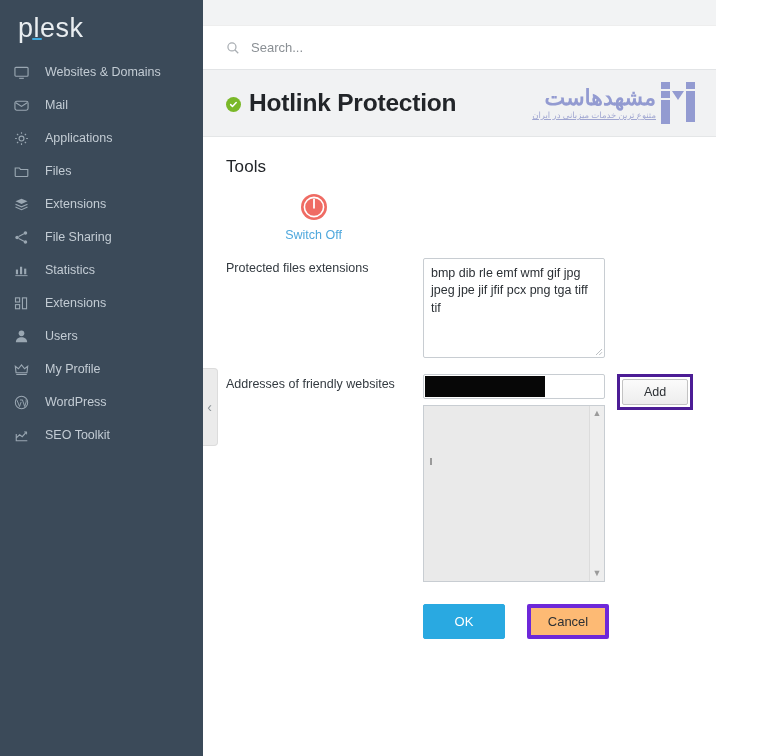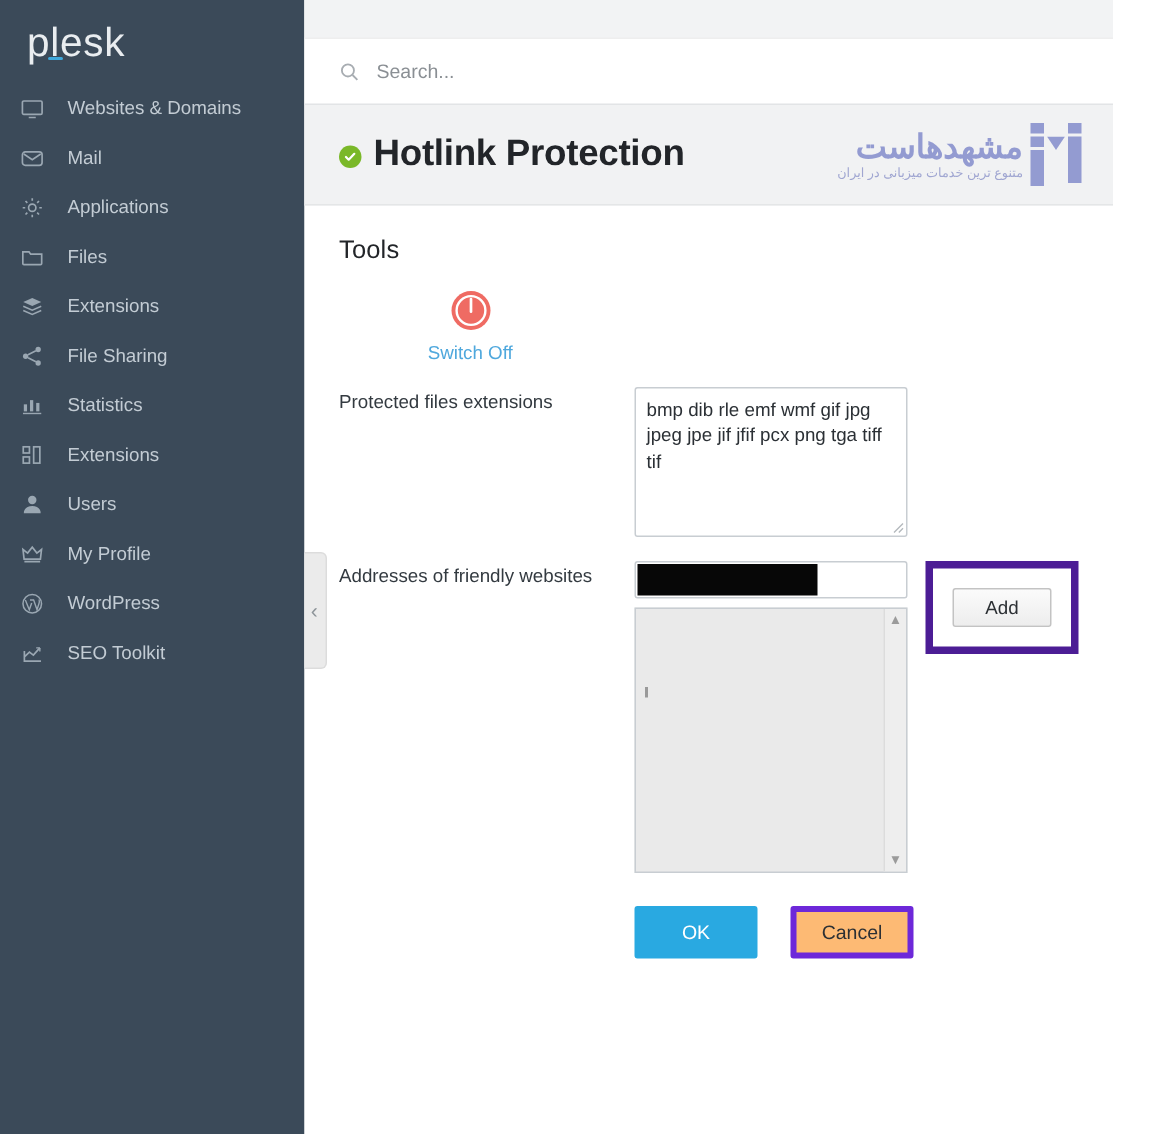--- a/index.html
+++ b/index.html
@@ -134,21 +134,21 @@
   .watermark {
     margin-left: auto;
     display: flex; align-items: center;
     opacity: .92;
   }
   .wm-text { text-align: right; margin-right: 5px; direction: rtl; }
   .wm-main {
     font-size: 22px; font-weight: bold; color: #8c94cf;
     line-height: 1.05; letter-spacing: -0.5px;
   }
-  .wm-sub { font-size: 8.5px; color: #9aa0cf; line-height: 1.2; margin-top: 1px; }
+  .wm-sub { font-size: 8.5px; color: #9aa0cf; line-height: 1.2; margin-top: 1px; text-decoration: underline; }
   .wm-bars { display: flex; align-items: flex-start; gap: 2px; }
   .wm-col { display: flex; flex-direction: column; gap: 2px; }
   .wm-b { background: #8c94cf; width: 9px; }
 
   .content { padding: 20px 23px 0 23px; }
   .section-title {
     font-size: 17px; color: #222529; font-weight: normal;
     margin: 0 0 4px 0; letter-spacing: .1px;
   }
   .tools-block { padding: 12px 0 0 45px; }
@@ -220,22 +220,22 @@
     background: linear-gradient(#fbfbfb, #ededed);
     border: 1px solid #c3c3c3;
     border-radius: 2px;
     padding: 0 14px;
     height: 26px;
     min-width: 66px;
     cursor: pointer;
     line-height: 24px;
   }
   .btn-add-hl {
-    border: 5px solid #4c1d95;
-    padding: 13px;
+    border: 3px solid #4c1d95;
+    padding: 2px;
     display: inline-block;
     line-height: 0;
   }
   .btn-remove { margin-top: 6px; }
 
   .listbox {
     margin-top: 6px;
     width: 182px; height: 177px;
     background: #eaeaea;
     border: 1px solid #c8cdd2;

